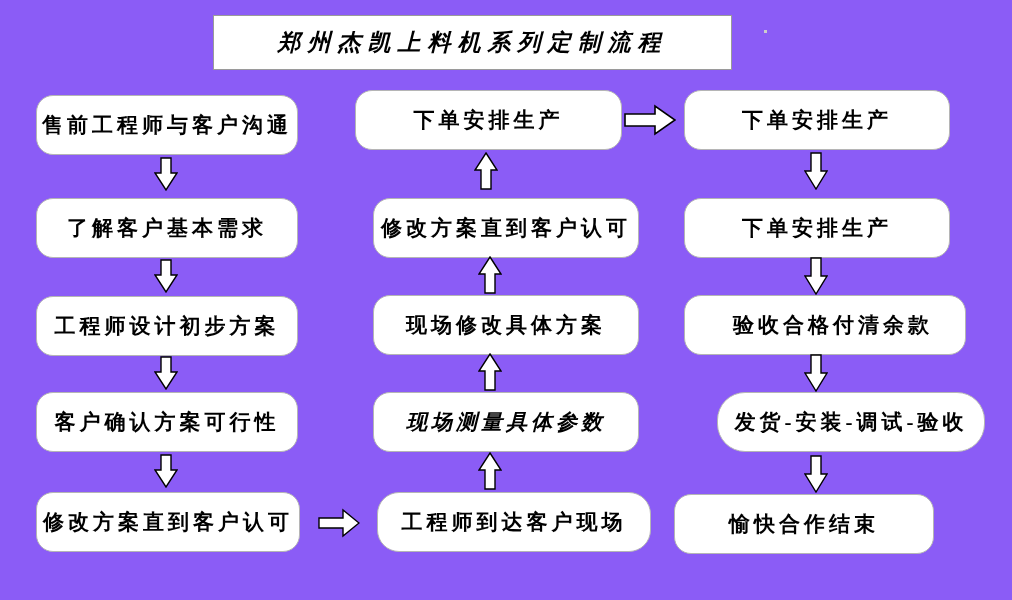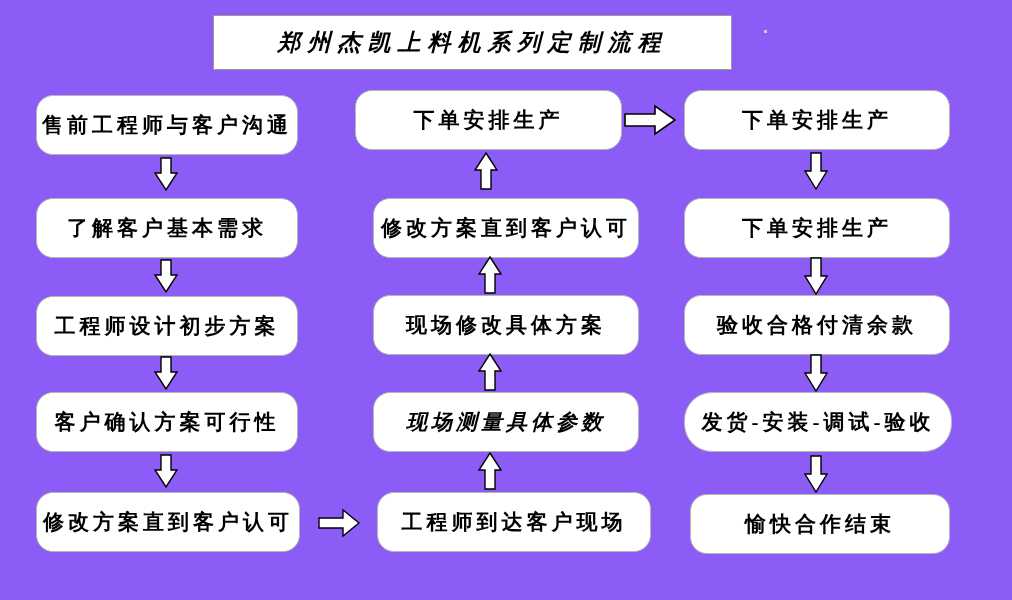--- a/index.html
+++ b/index.html
@@ -50,27 +50,27 @@
   <div class="node" style="left:36px;top:95px;width:260px;">售前工程师与客户沟通</div>
   <div class="node" style="left:36px;top:198px;width:260px;">了解客户基本需求</div>
   <div class="node" style="left:36px;top:296px;width:260px;text-align:center;">工程师设计初步方案</div>
   <div class="node" style="left:36px;top:392px;width:260px;text-align:right;">客户确认方案可行性</div>
   <div class="node" style="left:36px;top:492px;width:262px;">修改方案直到客户认可</div>
 
   <div class="node" style="left:355px;top:90px;width:265px;">下单安排生产</div>
   <div class="node" style="left:373px;top:198px;width:264px;">修改方案直到客户认可</div>
   <div class="node" style="left:373px;top:295px;width:264px;font-family:Liberation Serif, serif;">现场修改具体方案</div>
   <div class="node" style="left:373px;top:392px;width:264px;font-style:italic;">现场测量具体参数</div>
-  <div class="node" style="left:377px;top:492px;width:272px;">工程师到达客户现场</div>
+  <div class="node" style="left:377px;top:492px;width:272px;border-radius:22px;">工程师到达客户现场</div>
 
   <div class="node" style="left:684px;top:90px;width:264px;">下单安排生产</div>
   <div class="node" style="left:684px;top:198px;width:264px;">下单安排生产</div>
-  <div class="node" style="left:684px;top:295px;width:264px;">验收合格付清余款</div>
-  <div class="node" style="left:684px;top:392px;width:266px;border-radius:28px;">发货-安装-调试-验收</div>
-  <div class="node" style="left:690px;top:494px;width:258px;">愉快合作结束</div>
+  <div class="node" style="left:684px;top:295px;width:264px;padding-left:16px;">验收合格付清余款</div>
+  <div class="node" style="left:717px;top:392px;width:266px;border-radius:28px;">发货-安装-调试-验收</div>
+  <div class="node" style="left:674px;top:494px;width:258px;">愉快合作结束</div>
 
   <div class="arrow" style="left:154px;top:157px;">
     <svg width="24" height="34" viewBox="0 0 24 34">
         <polygon points="7,1 17,1 17,16 23,16 12,33 1,16 7,16" fill="#fff" stroke="#000" stroke-width="1.4"></polygon>
       </svg>
   </div>
   <div class="arrow" style="left:154px;top:259px;">
     <svg width="24" height="34" viewBox="0 0 24 34">
         <polygon points="7,1 17,1 17,16 23,16 12,33 1,16 7,16" fill="#fff" stroke="#000" stroke-width="1.4"></polygon>
       </svg>

